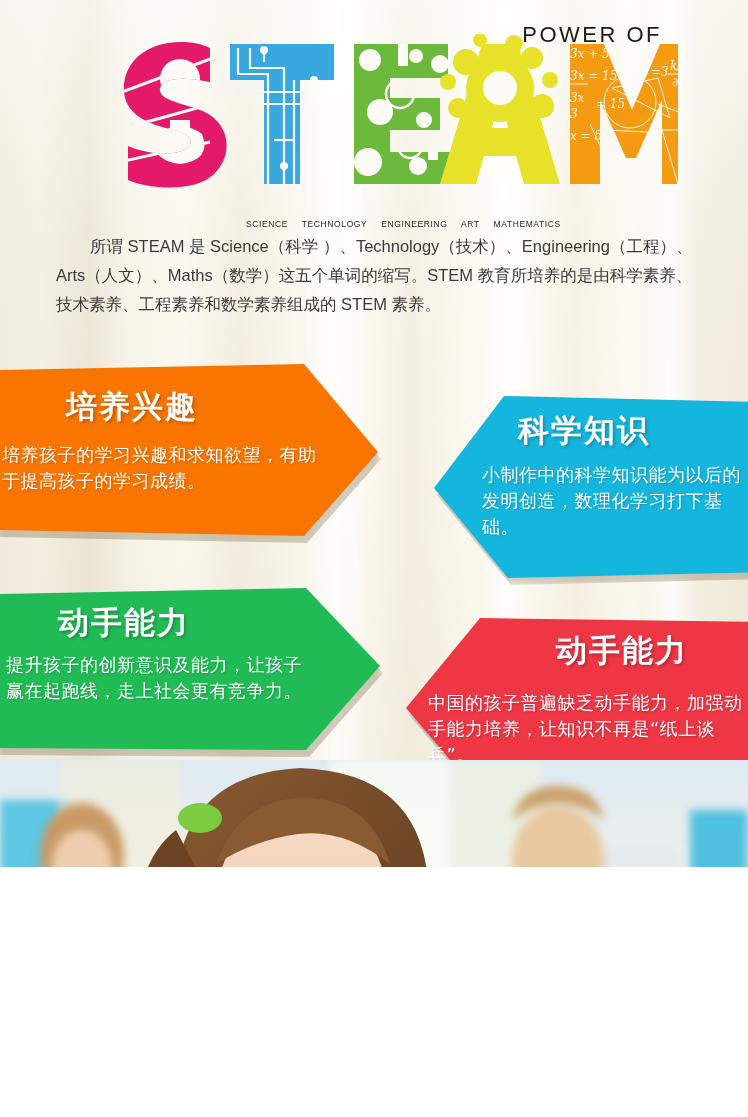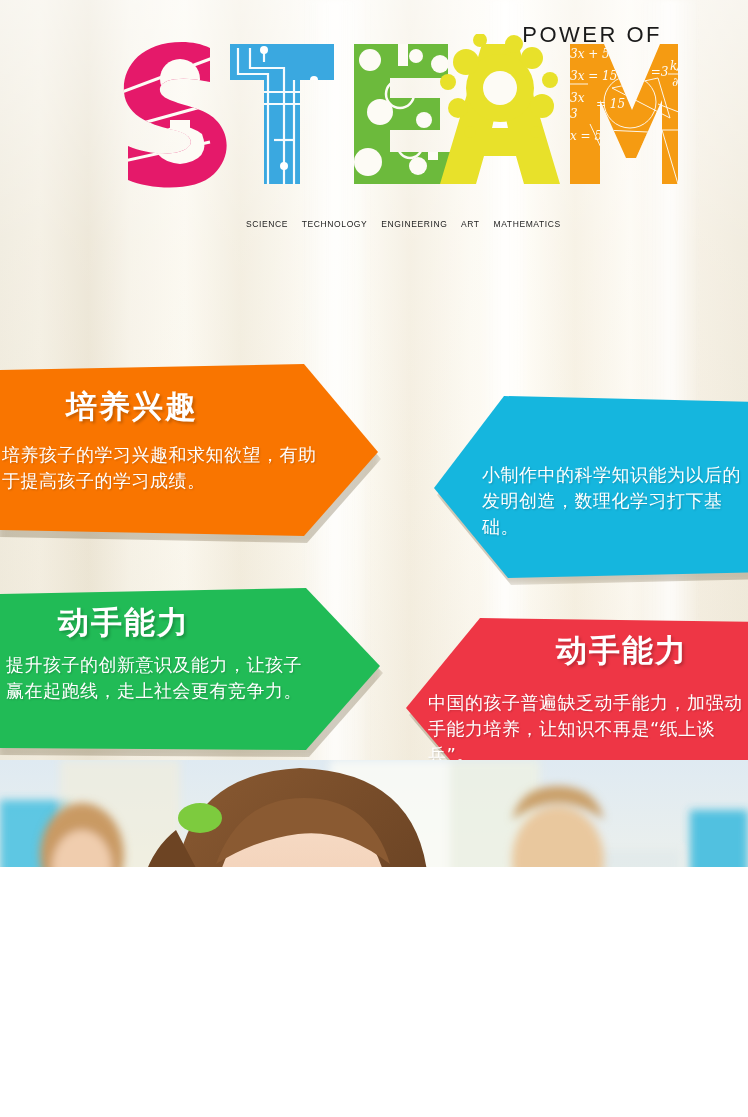--- a/index.html
+++ b/index.html
@@ -267,34 +267,36 @@
 
     <div class="steam-sub">
       <span>SCIENCE</span>
       <span>TECHNOLOGY</span>
       <span>ENGINEERING</span>
       <span>ART</span>
       <span>MATHEMATICS</span>
     </div>
   </div>
 
+  <div class="intro">所谓 STEAM 是 Science（科学 ）、Technology（技术）、Engineering（工程）、Arts（人文）、Maths（数学）这五个单词的缩写。STEM 教育所培养的是由科学素养、技术素养、工程素养和数学素养组成的 STEM 素养。</div>
 
   <div class="banner" id="banner-interest">
     <div class="shadow"></div>
     <div class="body"></div>
     <div class="txt">
       <div class="b-title">培养兴趣</div>
       <div class="b-desc">培养孩子的学习兴趣和求知欲望，有助于提高孩子的学习成绩。</div>
     </div>
   </div>
 
   <div class="banner" id="banner-science">
     <div class="shadow"></div>
     <div class="body"></div>
     <div class="txt">
+      <div class="b-title">科学知识</div>
       <div class="b-desc">小制作中的科学知识能为以后的发明创造，数理化学习打下基础。</div>
     </div>
   </div>
 
   <div class="banner" id="banner-innovate">
     <div class="shadow"></div>
     <div class="body"></div>
     <div class="txt">
       <div class="b-title">动手能力</div>
       <div class="b-desc">提升孩子的创新意识及能力，让孩子赢在起跑线，走上社会更有竞争力。</div>

